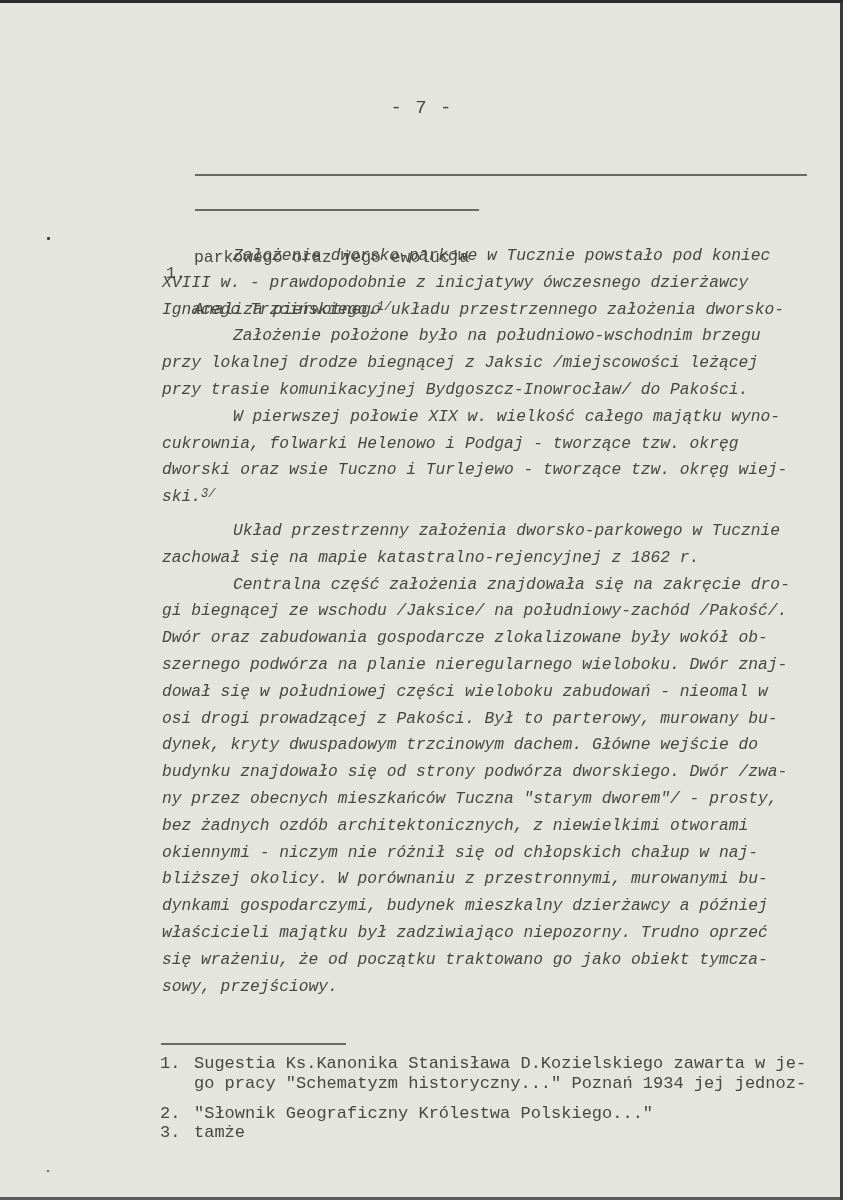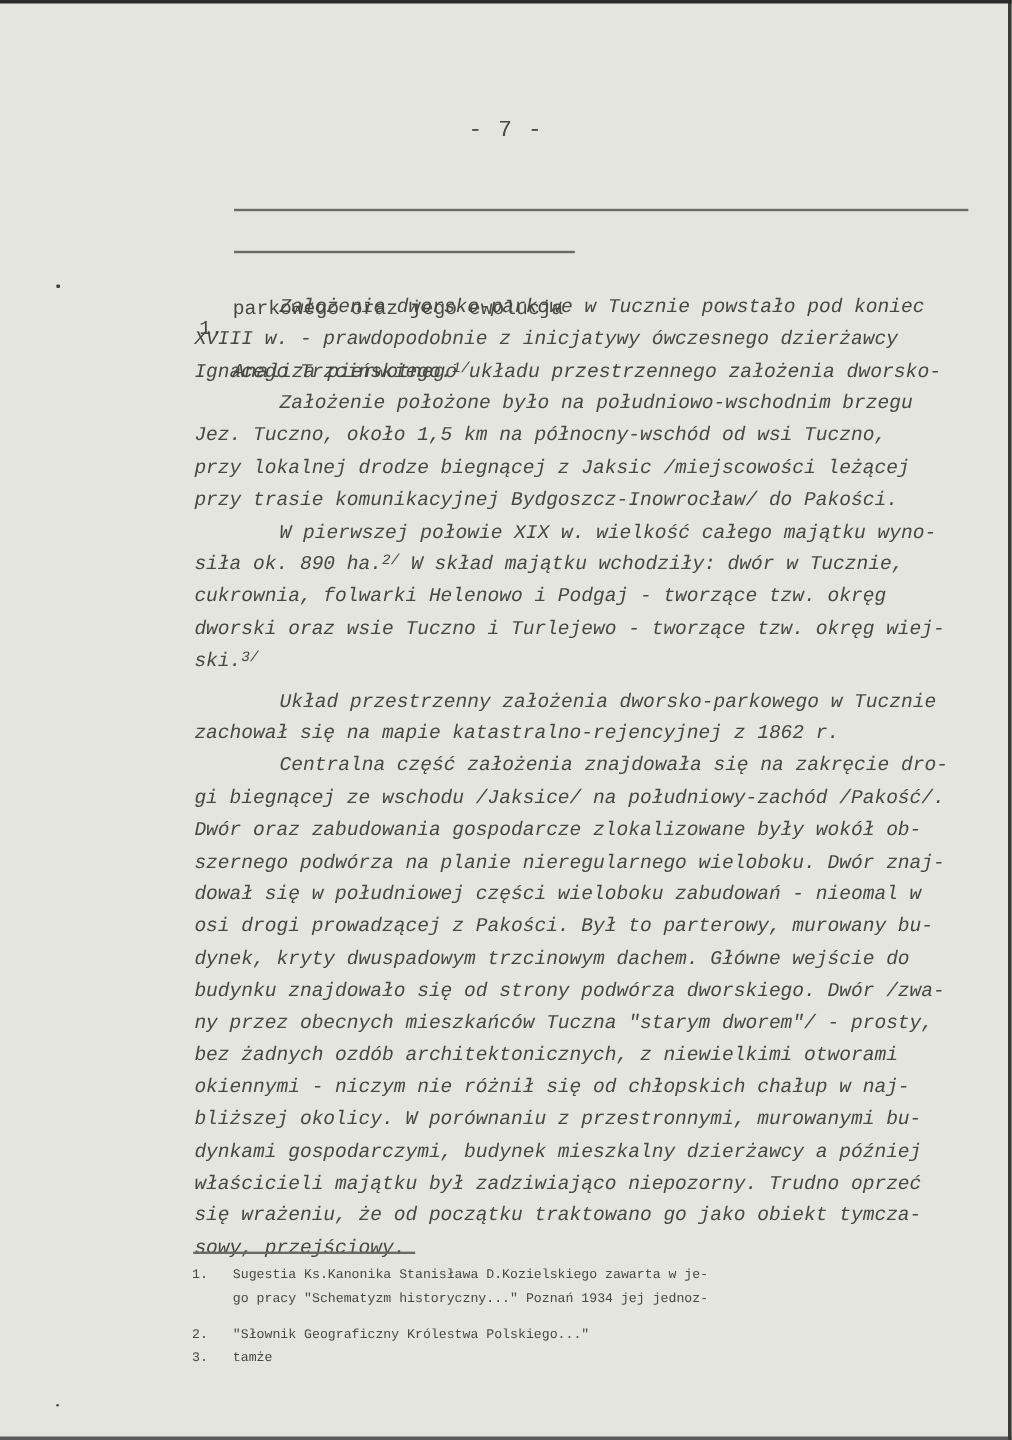--- a/index.html
+++ b/index.html
@@ -33,21 +33,21 @@
     position: absolute; left: 162px; top: 243px; width: 660px; font-style: italic;
   }
   .line {
     display: block; font-size: 16.3px; line-height: 26.8px; white-space: pre; height: 26.8px;
   }
   .gap { display: block; height: 7px; }
   .ind { padding-left: 71px; }
   sup { font-size: 12px; position: relative; top: -4px; vertical-align: baseline; line-height: 0; }
   .fnrule { position: absolute; left: 161px; top: 1043px; width: 185px; height: 2px; background: #6a6a66; }
   .fn { position: absolute; left: 160px; top: 1054px; width: 670px; }
-  .fnline { display: block; font-size: 11px; line-height: 19.8px; white-space: pre; height: 19.8px; }
+  .fnline { display: block; font-size: 17px; line-height: 19.8px; white-space: pre; height: 19.8px; }
   .fn .sp { display: block; height: 10px; }
   .fn .num { display: inline-block; width: 34px; }
   .fn .cont { padding-left: 34px; }
   .mark { position: absolute; width: 3px; height: 3px; background: #3c3c3a; border-radius: 1px; }
 </style>
 </head>
 <body>
 
 <div class="page">
 
@@ -71,27 +71,25 @@
   </div>
 
   <div class="body">
     <div>
       <span class="line ind">Założenie dworsko-parkowe w Tucznie powstało pod koniec</span>
       <span class="line">XVIII w. - prawdopodobnie z inicjatywy ówczesnego dzierżawcy</span>
       <span class="line"><span>Ignacego Trzcińskiego.</span><sup>1/</sup></span>
     </div>
     <div>
       <span class="line ind">Założenie położone było na południowo-wschodnim brzegu</span>
-      <span class="line">Jez. Tuczno, około 1,5 km na północny-wschód od wsi Tuczno,</span>
       <span class="line">przy lokalnej drodze biegnącej z Jaksic /miejscowości leżącej</span>
       <span class="line">przy trasie komunikacyjnej Bydgoszcz-Inowrocław/ do Pakości.</span>
     </div>
     <div>
       <span class="line ind">W pierwszej połowie XIX w. wielkość całego majątku wyno-</span>
-      <span class="line"><span>siła ok. 890 ha.</span><sup>2/</sup><span> W skład majątku wchodziły: dwór w Tucznie,</span></span>
       <span class="line">cukrownia, folwarki Helenowo i Podgaj - tworzące tzw. okręg</span>
       <span class="line">dworski oraz wsie Tuczno i Turlejewo - tworzące tzw. okręg wiej-</span>
       <span class="line"><span>ski.</span><sup>3/</sup></span>
     </div>
     <span class="gap"></span>
     <div>
       <span class="line ind">Układ przestrzenny założenia dworsko-parkowego w Tucznie</span>
       <span class="line">zachował się na mapie katastralno-rejencyjnej z 1862 r.</span>
     </div>
     <div>

